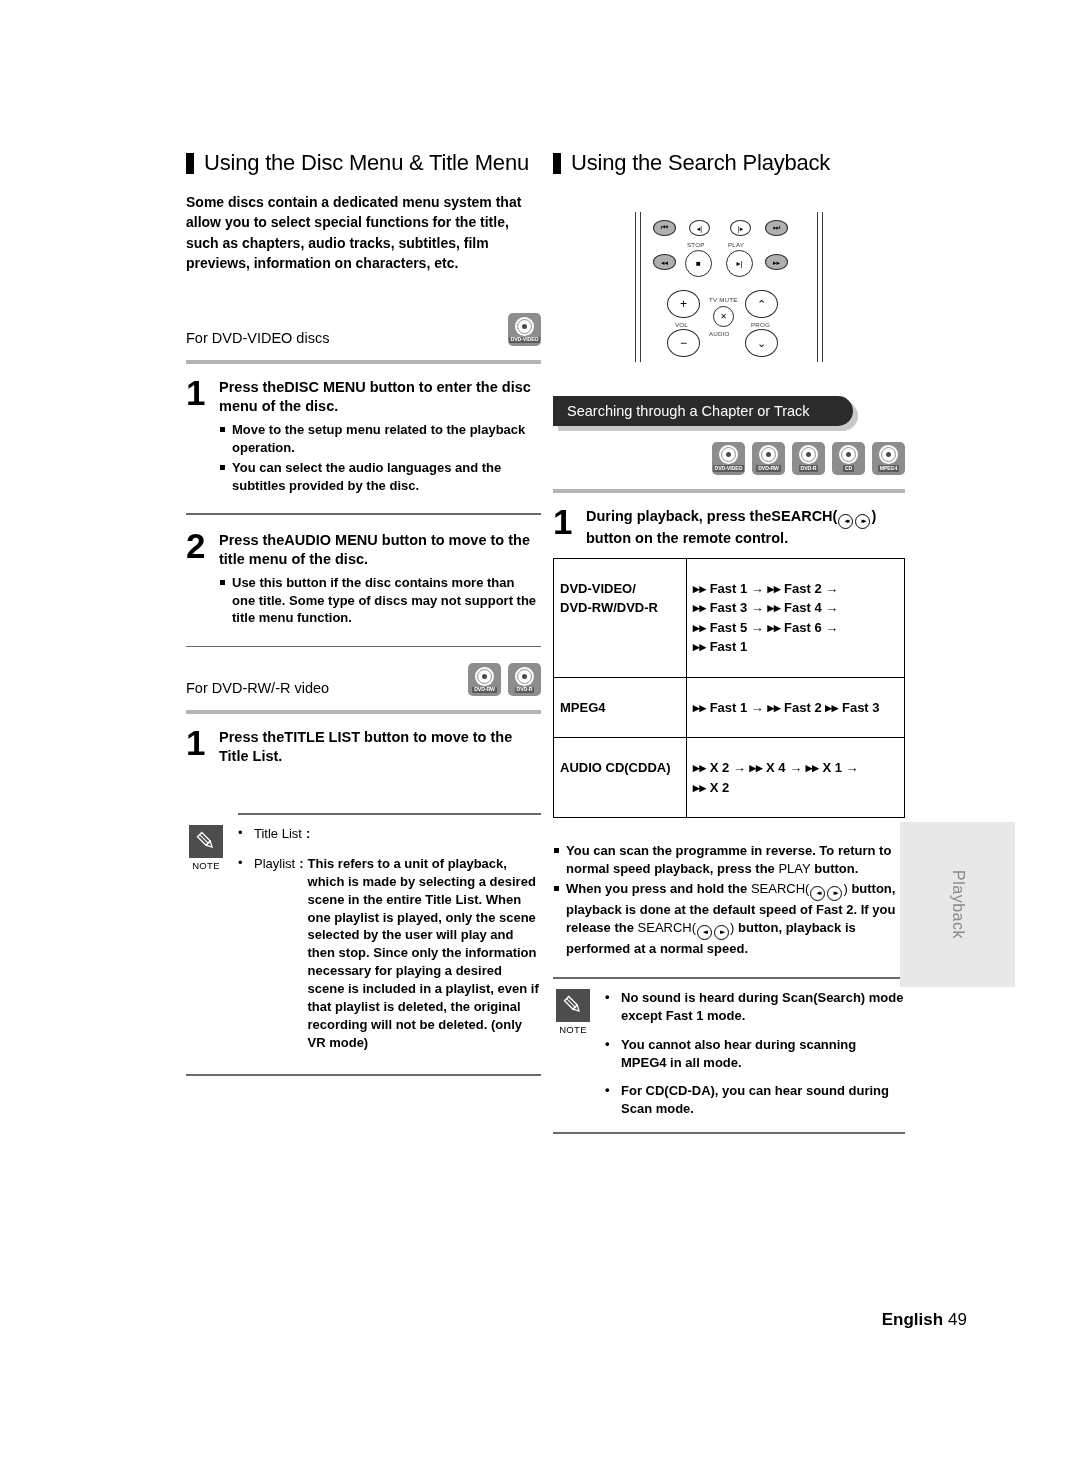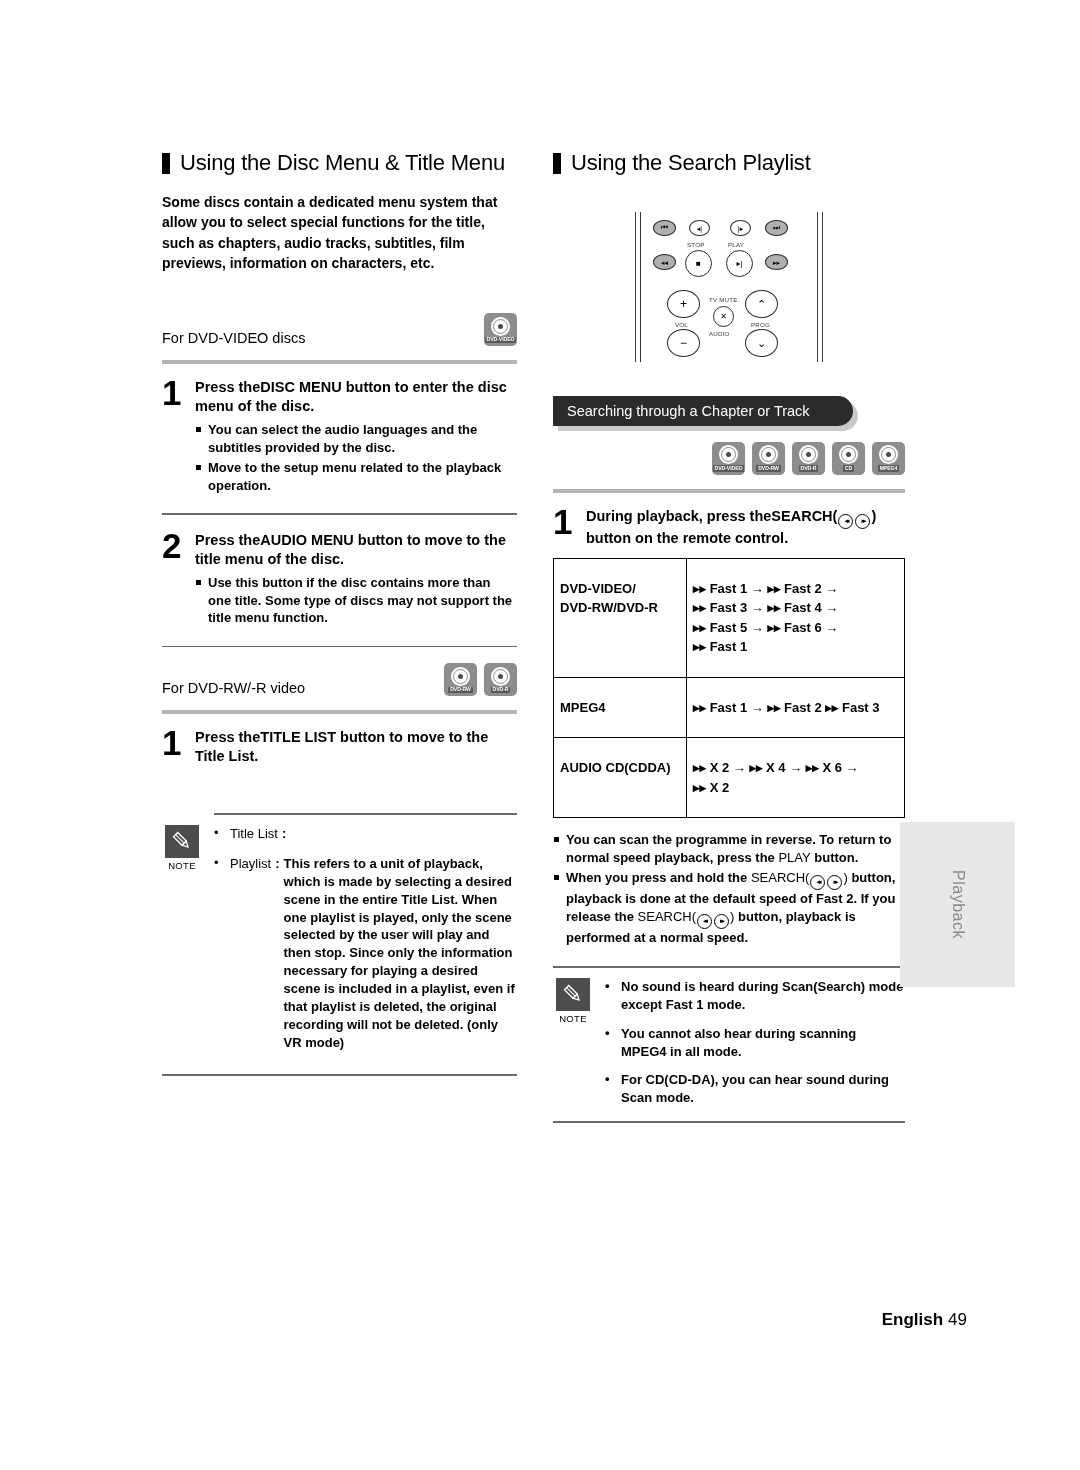--- a/index.html
+++ b/index.html
@@ -20,21 +20,21 @@
   #page {
     position: absolute;
     inset: 0;
   }
 
   
   .col {
     position: absolute;
     top: 150px;
   }
-  #col-left  { left: 162px; width: 355px; }
+  #col-left  { left: 186px; width: 355px; }
   #col-right { left: 553px; width: 352px; }
 
   
   .sec-head {
     display: flex;
     align-items: center;
     gap: 10px;
     margin: 0 0 16px 0;
     font-size: 22px;
     font-weight: 400;
@@ -416,22 +416,22 @@
       </span>
     </div>
 
     <div class="rule-thick"></div>
 
     <div class="step">
       <div class="num">1</div>
       <div class="body">
         <p class="title"><span>Press the</span><span class="reg">DISC MENU</span> <span>button to enter the disc menu of the disc.</span></p>
         <ul class="sq">
+          <li>Move to the setup menu related to the playback operation.</li>
           <li>You can select the audio languages and the subtitles provided by the disc.</li>
-          <li>Move to the setup menu related to the playback operation.</li>
         </ul>
       </div>
     </div>
 
     <div class="rule-thin"></div>
 
     <div class="step">
       <div class="num">2</div>
       <div class="body">
         <p class="title"><span>Press the</span><span class="reg">AUDIO MENU</span> <span>button to move to the title menu of the disc.</span></p>
@@ -495,21 +495,21 @@
       </div>
     </div>
 
     <div class="rule-thin" style="margin-top:22px"></div>
   </div>
 
   <div class="col" id="col-right">
 
     <h2 class="sec-head">
       <span class="bar"></span>
-      <span>Using the Search Playlist</span>
+      <span>Using the Search Playback</span>
     </h2>
 
     <div class="remote">
       <span class="edge l1"></span>
       <span class="edge l2"></span>
       <span class="edge r1"></span>
       <span class="edge r2"></span>
 
       <span class="rbtn gray" style="left:24px;top:8px;width:23px;height:16px;font-size:8px">⏮</span>
       <span class="rbtn" style="left:60px;top:8px;width:21px;height:16px;font-size:7px">◂|</span>
@@ -594,28 +594,28 @@
         </td>
         <td>
           <div class="ln">▸▸ Fast 1 →  ▸▸ Fast 2  ▸▸ Fast 3</div>
         </td>
       </tr>
       <tr>
         <td class="k">
           <div>AUDIO CD(CDDA)</div>
         </td>
         <td>
-          <div class="ln">▸▸  X 2 →  ▸▸  X 4 →  ▸▸  X 6 →</div>
+          <div class="ln">▸▸  X 2 →  ▸▸  X 4 →  ▸▸  X 1 →</div>
           <div class="ln">▸▸  X 2</div>
         </td>
       </tr>
     </tbody>
       </table>
 
-    <ul class="sq" style="margin-top:13px">
+    <ul class="sq" style="margin-top:24px">
       <li><span>You can scan the programme in reverse. To return to normal speed playback, press the </span><span style="font-weight:400">PLAY</span><span> button.</span></li>
       <li><span>When you press and hold the </span><span style="font-weight:400">SEARCH(</span><span class="sglyph">◂◂</span><span class="sglyph">▸▸</span><span style="font-weight:400">)</span><span> button, playback is done at the default speed of Fast 2</span><span>. If you release the </span><span style="font-weight:400">SEARCH(</span><span class="sglyph">◂◂</span><span class="sglyph">▸▸</span><span style="font-weight:400">)</span><span> button, playback is performed at a normal speed.</span></li>
     </ul>
 
     <div class="rule-thin" style="margin-top:20px;margin-bottom:10px"></div>
 
     <div class="note-wrap">
       <div class="note-icon">
         <div class="sq">
           <svg width="22" height="22" viewBox="0 0 22 22" aria-hidden="true">

